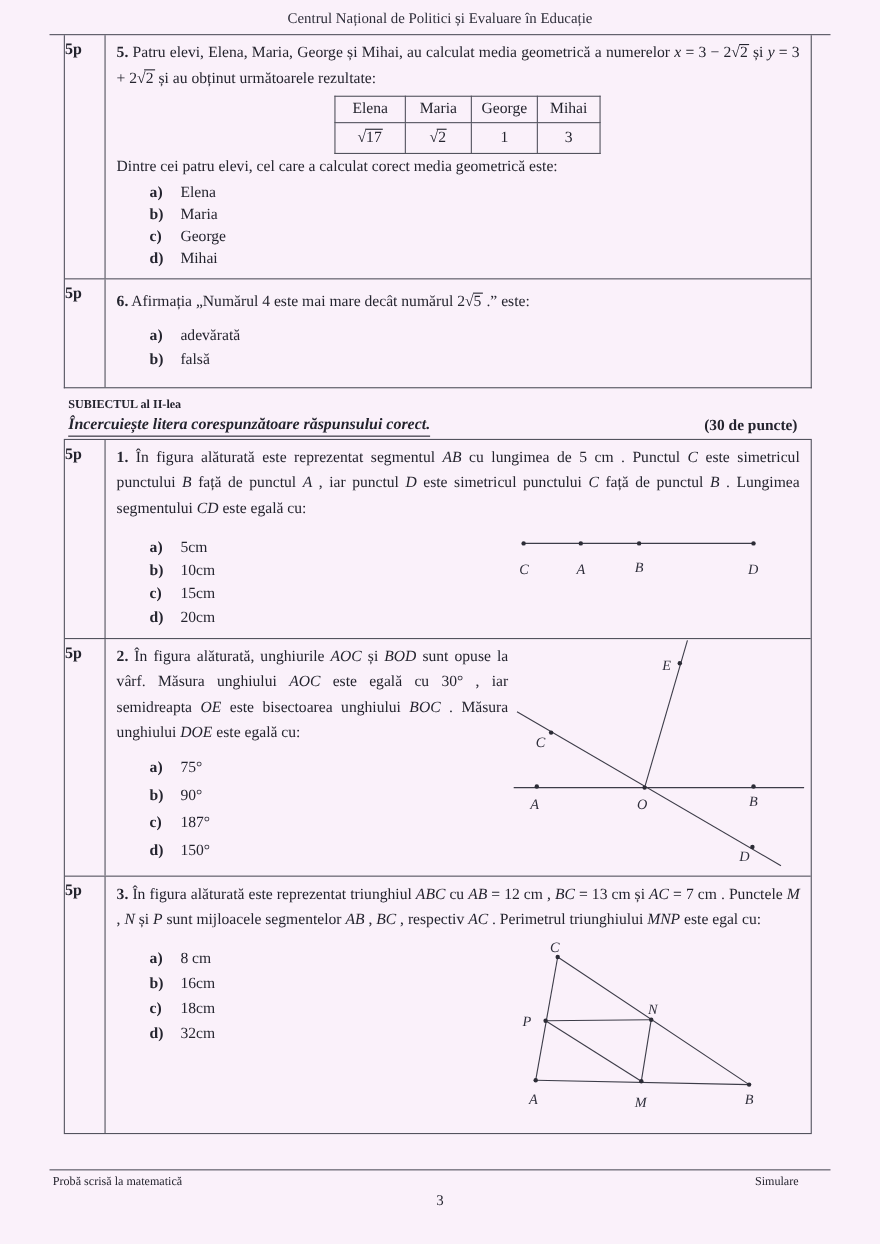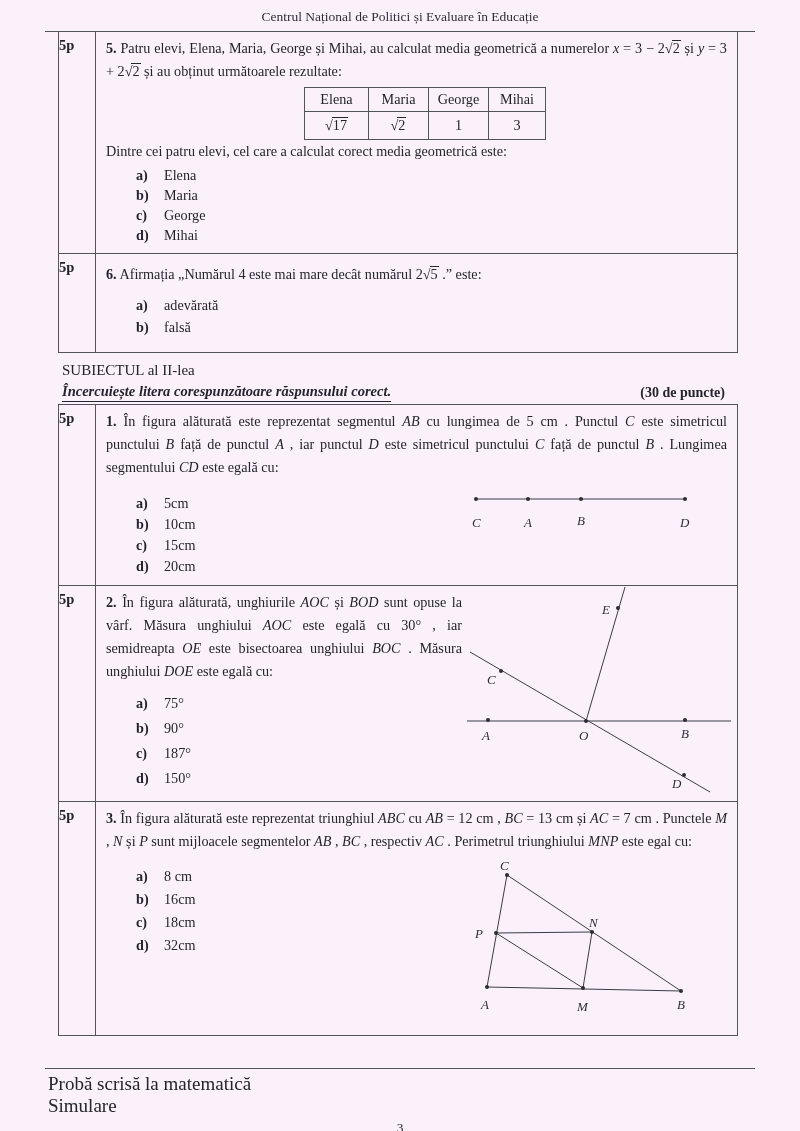--- a/index.html
+++ b/index.html
@@ -65,21 +65,21 @@
   .results td:nth-child(3){width:60px;}
   .results td:nth-child(4){width:57px;}
   .prompt5{margin-top:0;}
 
   
   .sq{white-space:nowrap;}
   .rd{display:inline-block;border-top:1.2px solid var(--ink);
       line-height:1.05;padding:0 1px;margin-left:-1px;font-style:normal;}
 
   
-  .s2title{margin:9px 0 0 17px;font-size:15px;font-weight:normal;}
+  .s2title{margin:9px 0 0 17px;font-size:11px;font-weight:bold;}
   .s2instr{display:flex;justify-content:space-between;align-items:center;
            margin:4px 0 2px 17px;font-family:Liberation Serif, serif;}
   .instr{font-weight:bold;font-style:italic;font-size:14.5px;
          border-bottom:1.3px solid var(--ink);padding-bottom:1px;}
   .tpts{font-weight:bold;font-size:14px;margin-right:30px;}
 
   
   .q2left{width:356px;}
 
   
@@ -87,22 +87,22 @@
   .fig line{stroke:#3c3c48;stroke-width:1;}
   .fig circle{fill:#2c2c36;stroke:none;}
   .fig text{font-family:"Liberation Serif","DejaVu Serif",serif;
             font-style:italic;font-size:13px;fill:#2e2e3a;}
   .fig1{left:362px;top:80px;}
   .fig2{left:367px;top:1px;}
   .fig3{left:360px;top:54px;}
 
   
   .frule{border-top:1.5px solid var(--rule);margin-top:32px;}
-  .frow{display:flex;justify-content:space-between;font-size:19px;
-        margin-top:4px;padding:0 29px 0 3px;flex-direction:column;}
+  .frow{display:flex;justify-content:space-between;font-size:11px;
+        margin-top:4px;padding:0 29px 0 3px;}
   .fpage{text-align:center;font-size:13.5px;margin-top:3px;}
 </style>
 </head>
 <body>
 
 <div class="page">
  <div class="content">
 
   <div class="hdr">
     <div>Centrul Național de Politici și Evaluare în Educație</div>

